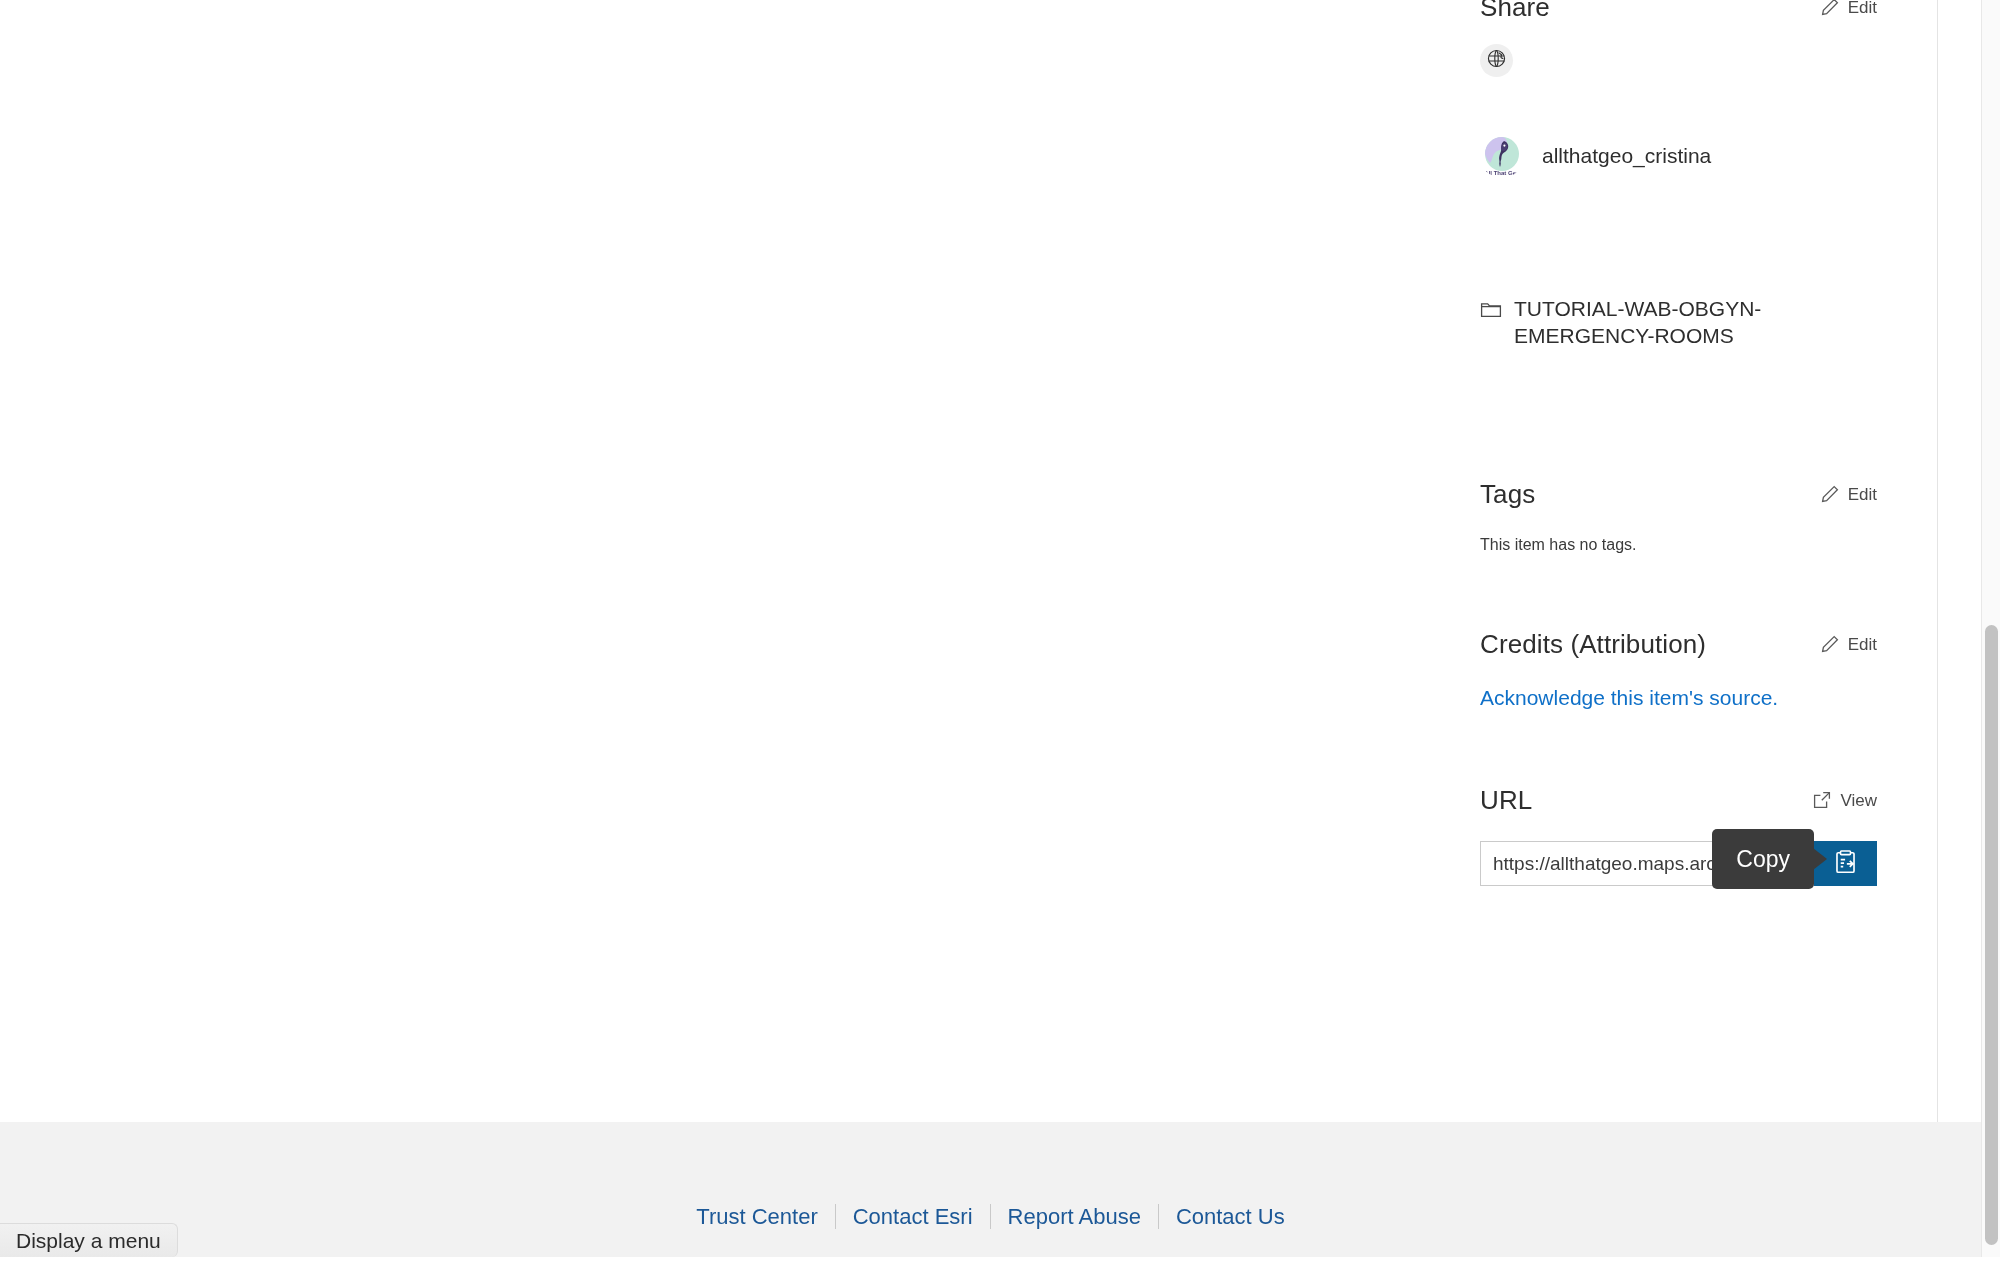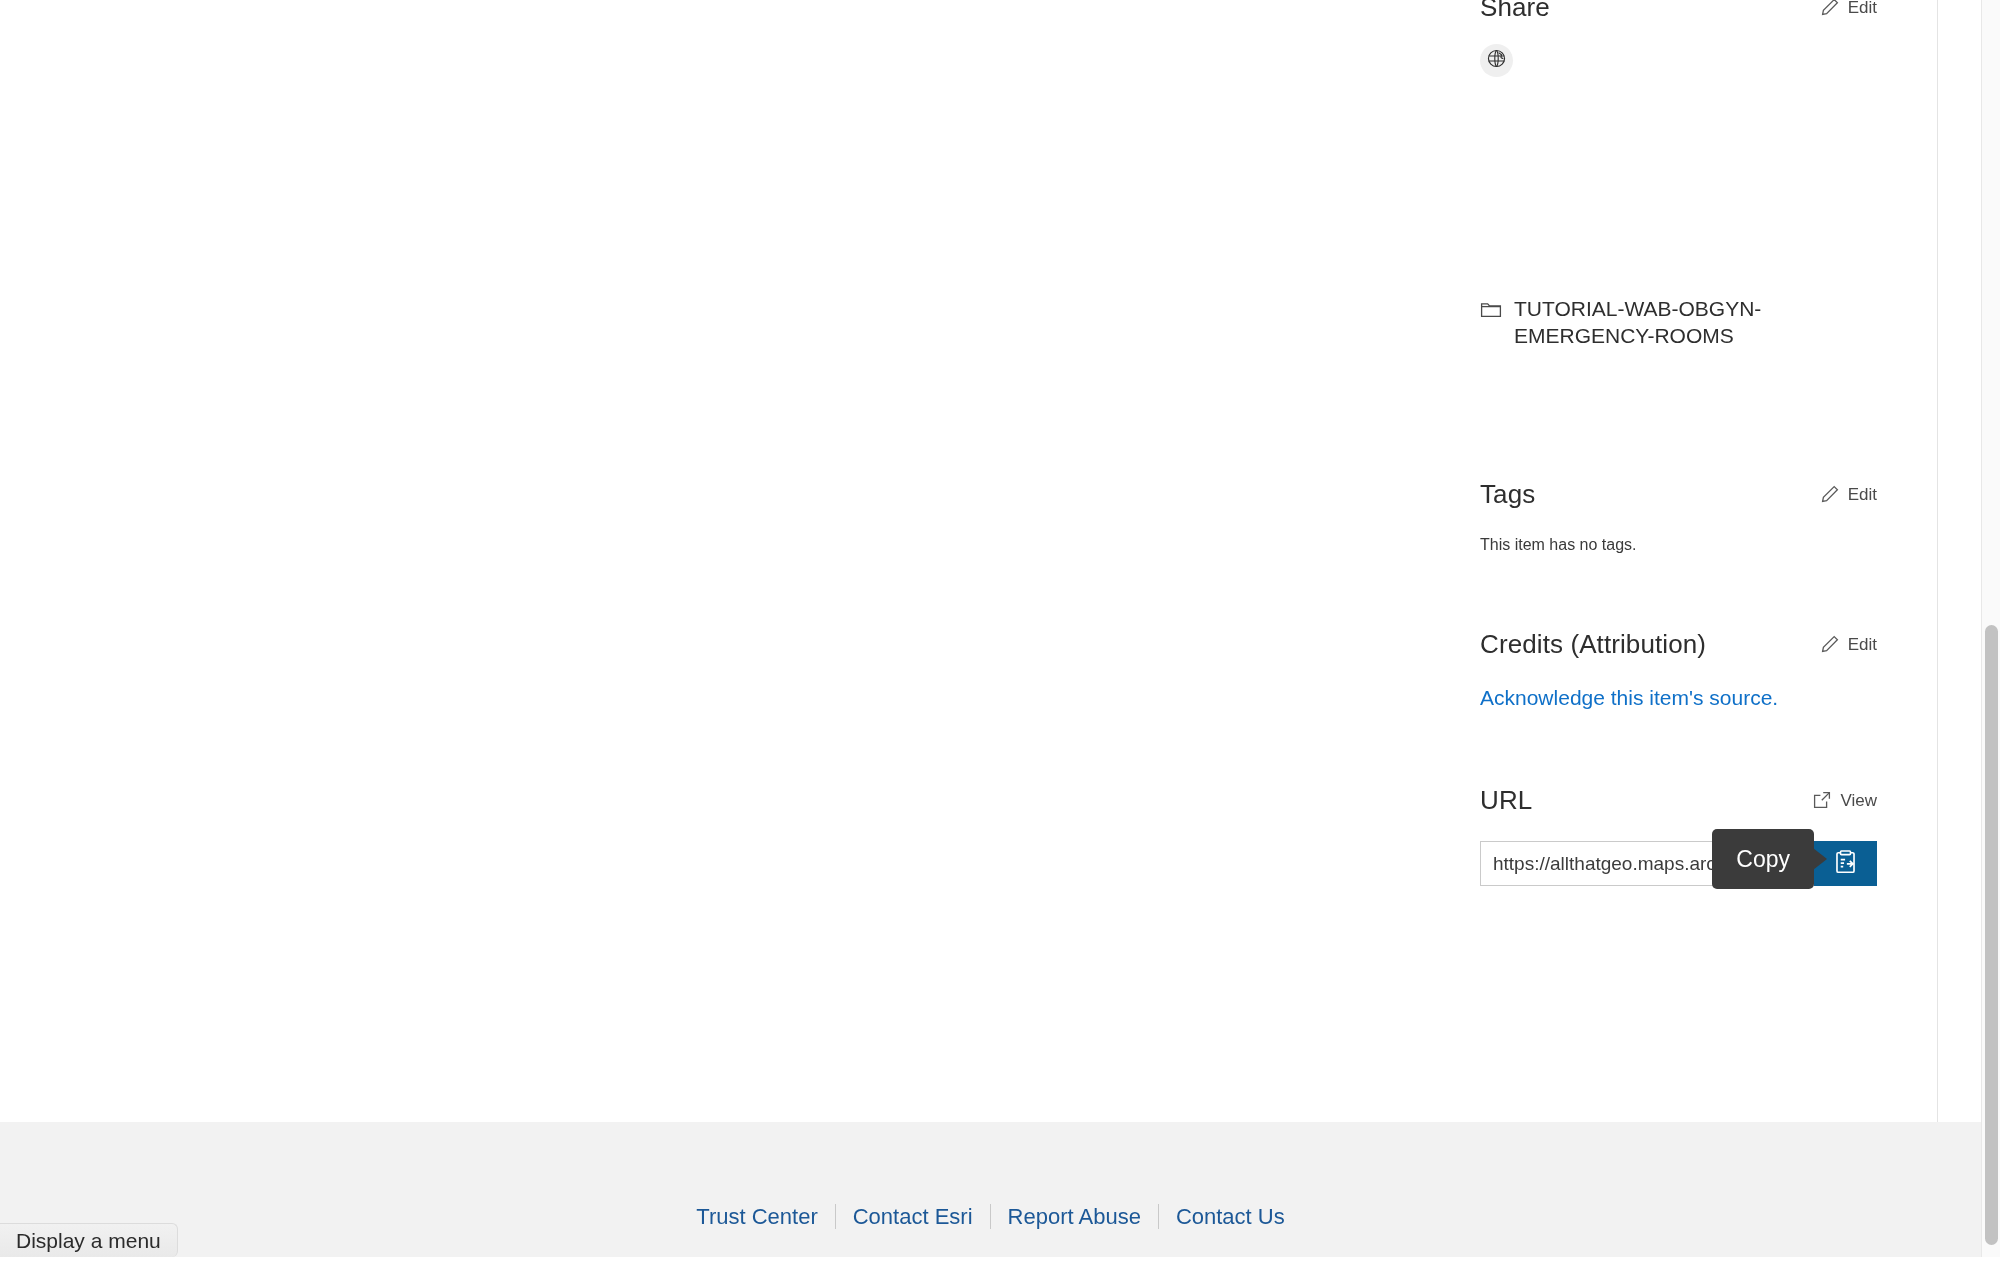--- a/index.html
+++ b/index.html
@@ -320,20 +320,34 @@
             <path d="M12 2.8c-2.6 2.6-2.6 15.8 0 18.4"></path>
             <path d="M12 2.8c2.6 2.6 2.6 15.8 0 18.4"></path>
             <path d="M3.1 9.2h17.8M3.1 14.8h17.8"></path>
             <path d="M14.5 5.2c0.9 1.4 2.3 1.1 3.1 2.4 0.6 1-0.9 2.1-0.4 3.2 0.4 0.9 2 0.6 2.3 1.7"></path>
           </svg>
         </span>
       </div>
     </div>
 
     <div class="section" id="owner-section">
+      <div class="owner-row">
+        <div class="avatar">
+          <svg viewBox="0 0 44 44" width="44" height="44">
+            <circle cx="22" cy="20" r="17" fill="#bfe6d8"></circle>
+            <path d="M5 20a17 17 0 0 1 17-17c4 0 6 4 4 8-3 6-9 4-12 9-2 3-2 7-4 9A17 17 0 0 1 5 20z" fill="#cdc3ee"></path>
+            <path d="M24 7c3 1 5 4 4 7-1 4-5 4-6 7-1 2 0 5-2 7-2-4 0-8 1-11 1-4-1-7 3-10z" fill="#3c3160"></path>
+            <path d="M26 9c2 2 2 5 0 7-2 2-5 1-5-2 0-3 3-6 5-5z" fill="#4a3f72"></path>
+            <circle cx="24.4" cy="11.6" r="1.1" fill="#ffffff"></circle>
+            <path d="M20 26c1 2 1 5 0 7-1-2-1-5 0-7z" fill="#3c3160"></path>
+            <text x="22" y="41" font-family="'Liberation Sans', sans-serif" font-size="6" font-weight="bold" fill="#4a3f72" text-anchor="middle">All That Geo</text>
+          </svg>
+        </div>
+        <div class="owner-name">allthatgeo_cristina</div>
+      </div>
     </div>
 
     <div class="section" id="folder-section">
       <div class="folder-row">
         <span>
           <svg width="22" height="18" viewBox="0 0 22 18" fill="none" stroke="#4a4a4a" stroke-width="1.3">
             <path d="M1.6 15.4V2.8h6.1l1.8 2.1h10.9v10.5z"></path>
             <path d="M1.6 5.6h18.8"></path>
           </svg>
         </span>

